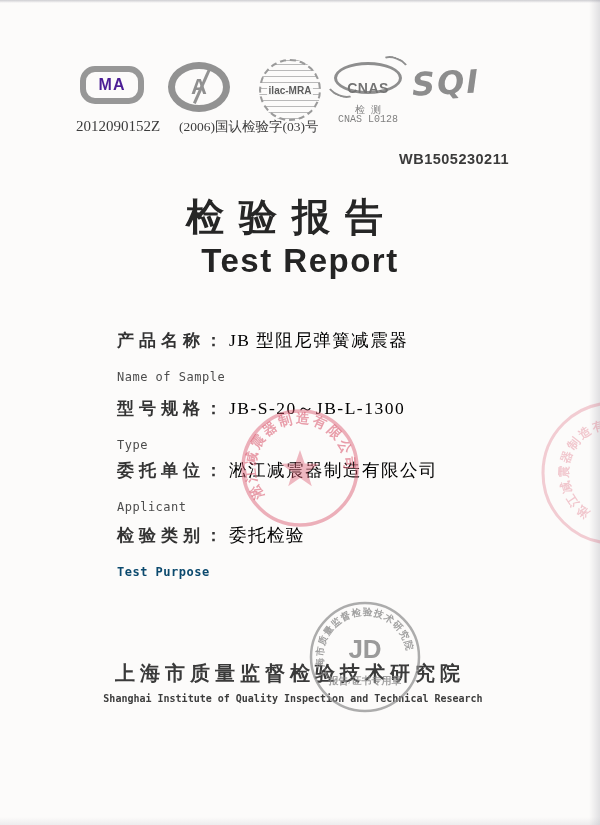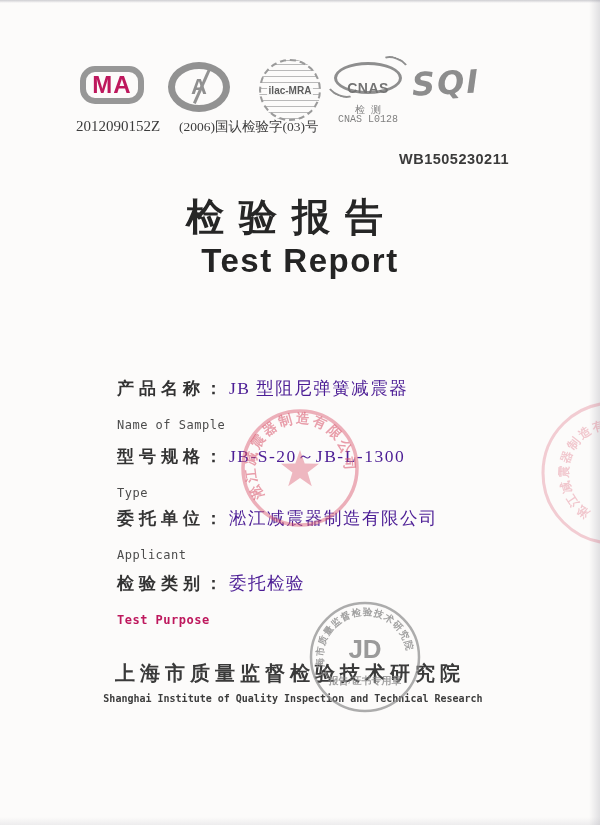--- a/index.html
+++ b/index.html
@@ -13,22 +13,22 @@
     background:linear-gradient(to bottom,rgba(150,150,160,.45),rgba(150,150,160,0));}
   .page-edge-right{position:absolute;top:0;bottom:0;right:0;width:11px;
     background:linear-gradient(to left,rgba(160,160,170,.30),rgba(160,160,170,0));}
   .page-edge-bottom{position:absolute;left:0;right:0;bottom:0;height:8px;
     background:linear-gradient(to top,rgba(170,170,180,.18),rgba(170,170,180,0));}
 
   
   .logo{position:absolute;color:#8f8f8f;}
   .cma-box{left:80px;top:66px;width:52px;height:26px;border:6px solid #979797;
     border-radius:15px;display:flex;align-items:center;justify-content:center;}
-  .cma-box span{font-family:"Liberation Sans",sans-serif;font-weight:800;font-size:24px;
-    letter-spacing:1px;color:#be185d;}
+  .cma-box span{font-family:"Liberation Sans",sans-serif;font-weight:800;font-size:16px;
+    letter-spacing:1px;color:#4c1d95;}
   .cal-oval{left:168px;top:62px;width:48px;height:36px;border:7px solid #929292;
     border-radius:50%;display:flex;align-items:center;justify-content:center;position:absolute;}
   .cal-oval span{font-family:"Liberation Sans",sans-serif;font-weight:800;font-size:22px;color:#8f8f8f;}
   .cal-oval:after{content:"";position:absolute;left:26px;top:-4px;width:3px;height:40px;
     background:#929292;transform:rotate(24deg);}
   .ilac-circle{left:259px;top:59px;width:58px;height:58px;border:2px dashed #9a9a9a;
     border-radius:50%;overflow:hidden;display:flex;align-items:center;justify-content:center;
     background:repeating-linear-gradient(0deg,#b9b9b9 0 1px,transparent 1px 6px);}
   .ilac-circle span{font-family:Liberation Sans, sans-serif;font-weight:800;font-size:10px;
     color:#5d5d5d;background:rgba(252,251,250,.85);padding:1px 2px;}
@@ -54,27 +54,27 @@
 
   
   .title-zh{position:absolute;left:-16px;right:0;top:192px;text-align:center;
     font-size:38px;font-weight:700;letter-spacing:15px;color:#262626;}
   .title-en{position:absolute;left:0;right:0;top:242px;text-align:center;
     font-family:"Liberation Sans",sans-serif;font-weight:700;font-size:33px;
     letter-spacing:1.5px;color:#242424;}
 
   
   .field-row{position:absolute;left:117px;width:440px;}
-  .frow{display:flex;align-items:baseline;margin-top:48px;}
+  .frow{display:flex;align-items:baseline;}
   .flabel{font-size:17px;font-weight:700;letter-spacing:5px;color:#333;
     display:inline-block;min-width:112px;white-space:nowrap;}
-  .fvalue{font-size:17.5px;color:#4c1d95;letter-spacing:1.5px;white-space:nowrap;}
+  .fvalue{font-size:17.5px;color:#000000;letter-spacing:1.5px;white-space:nowrap;}
   .fsub{font-family:"DejaVu Sans Mono","Liberation Mono",monospace;font-size:12px;
     color:#4c4c4c;margin-top:18px;letter-spacing:.5px;}
-  .fsub.bold{font-weight:700;color:#be185d;}
+  .fsub.bold{font-weight:700;color:#0c4a6e;}
 
   
   .footer-zh{position:absolute;left:-20px;right:0;top:660px;text-align:center;
     font-size:20px;font-weight:600;letter-spacing:5px;color:#3a3a3a;}
   .footer-en{position:absolute;left:-14px;right:0;top:693px;text-align:center;
     font-family:"DejaVu Sans Mono","Liberation Mono",monospace;font-weight:700;
     font-size:10px;color:#3d3d3d;}
 
   
   .stamp{position:absolute;pointer-events:none;}

